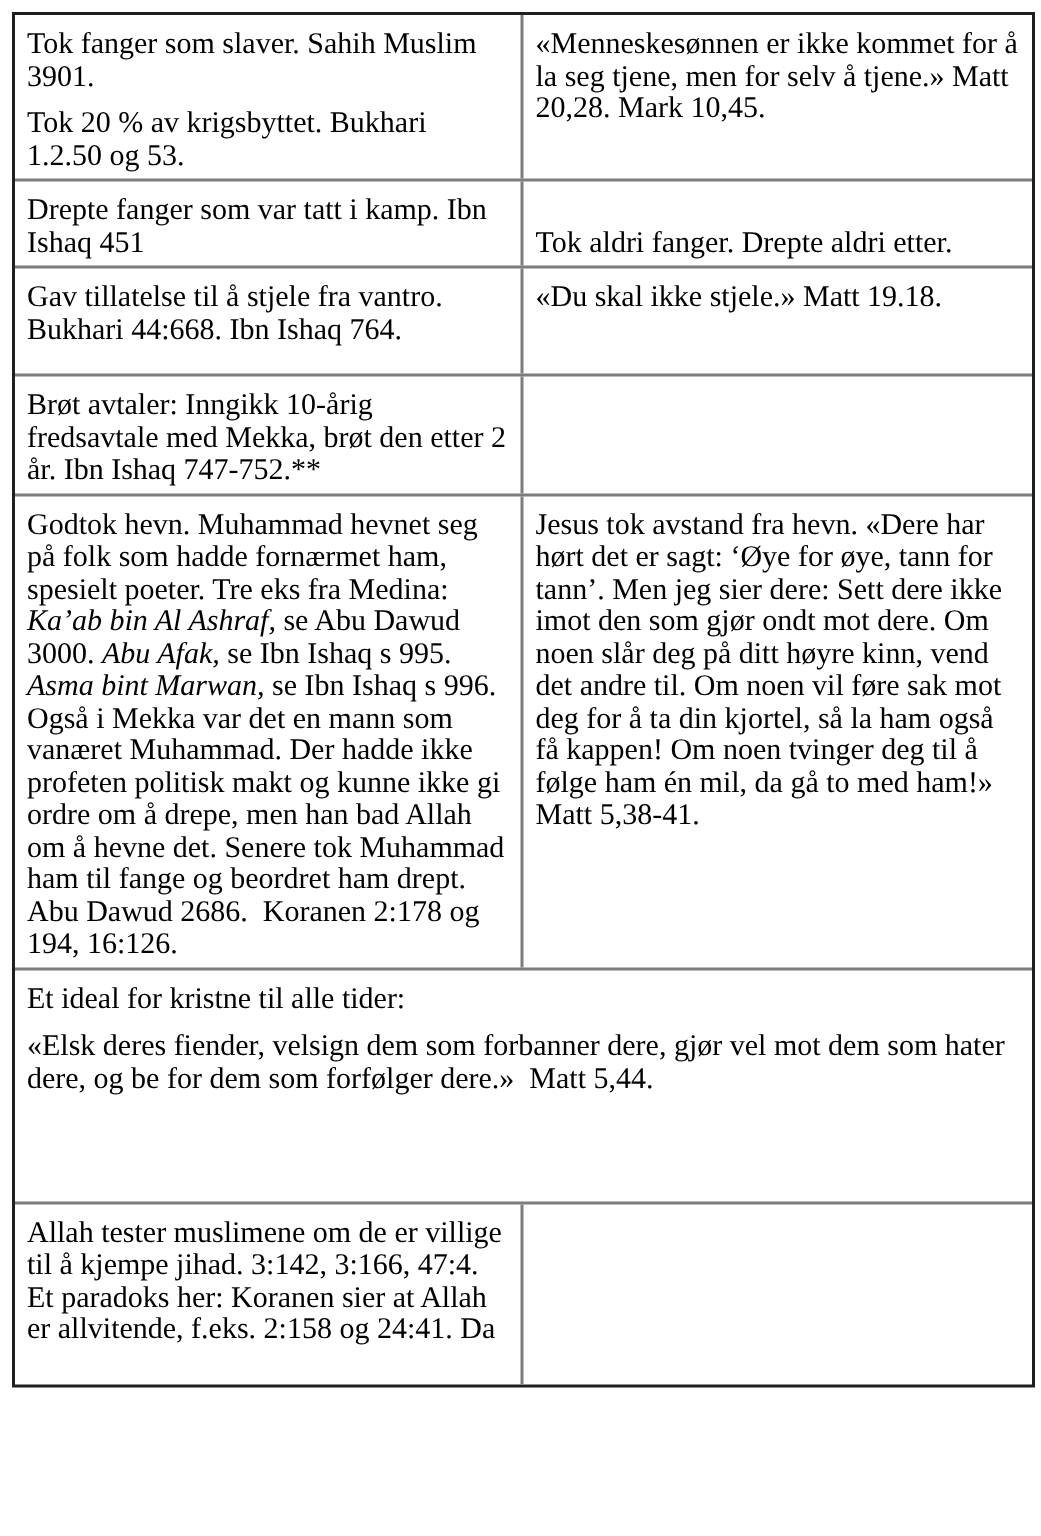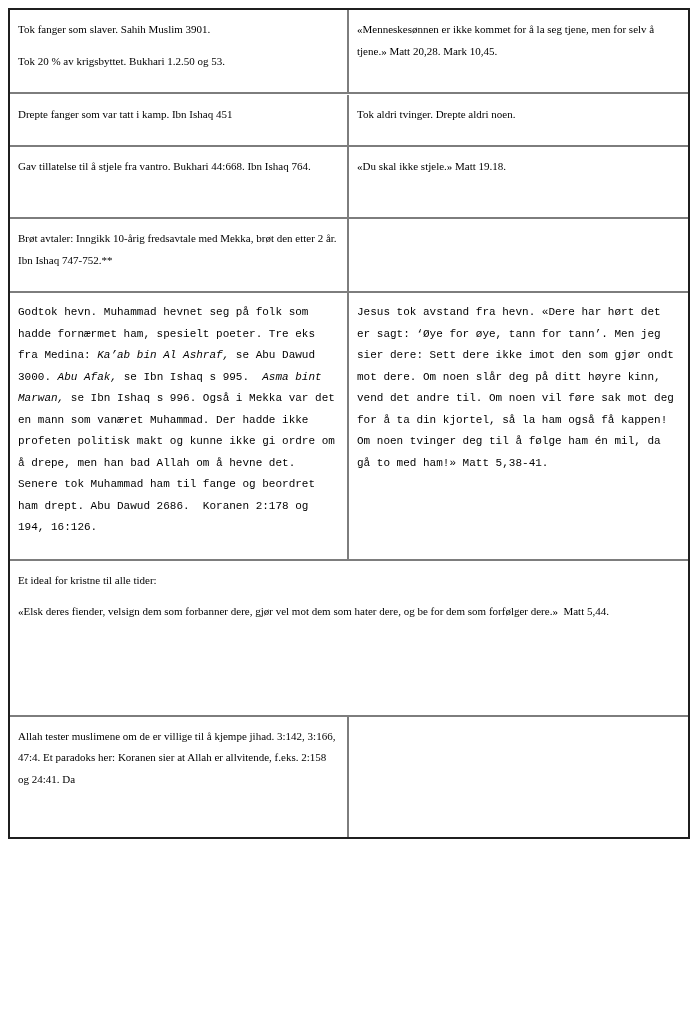--- a/index.html
+++ b/index.html
@@ -26,23 +26,23 @@
   }
   .t-row {
     display: flex;
     align-items: stretch;
   }
   .t-row + .t-row {
     border-top: 2px solid #7d7d7d;
   }
   .t-cell {
     box-sizing: border-box;
-    font-size: 11px;
+    font-size: 20px;
     line-height: 21.5px;
-    padding: 9px 8px 20px 8px;
+    padding: 9px 8px 4px 8px;
     overflow: hidden;
   }
   .t-cell.left {
     width: 339px;
     flex: none;
     border-right: 2px solid #7d7d7d;
   }
   .t-cell.right {
     flex: 1;
   }
@@ -68,38 +68,38 @@
       </div>
       <div class="t-cell right">
         <p><span>«Menneskesønnen er ikke kommet for å la seg tjene, men for selv å tjene.» Matt 20,28. Mark 10,45.</span></p>
       </div>
     </div>
     <div class="t-row" style="min-height: 51px; align-items: flex-end;">
       <div class="t-cell left">
         <p><span>Drepte fanger som var tatt i kamp. Ibn Ishaq 451</span></p>
       </div>
       <div class="t-cell right">
-        <p><span>Tok aldri tvinger. Drepte aldri noen.</span></p>
+        <p><span>Tok aldri fanger. Drepte aldri etter.</span></p>
       </div>
     </div>
     <div class="t-row" style="min-height: 70px; justify-content: space-between;">
       <div class="t-cell left">
         <p><span>Gav tillatelse til å stjele fra vantro. Bukhari 44:668. Ibn Ishaq 764.</span></p>
       </div>
       <div class="t-cell right">
         <p><span>«Du skal ikke stjele.» Matt 19.18.</span></p>
       </div>
     </div>
     <div class="t-row" style="min-height: 66px; gap: 32px;">
       <div class="t-cell left">
         <p><span>Brøt avtaler: Inngikk 10-årig fredsavtale med Mekka, brøt den etter 2 år. Ibn Ishaq 747-752.**</span></p>
       </div>
       <div class="t-cell right"></div>
     </div>
-    <div class="t-row" style="min-height: 247px; font-family: Liberation Mono, monospace;">
+    <div class="t-row" style="min-height: 247px;">
       <div class="t-cell left">
         <p><span>Godtok hevn. Muhammad hevnet seg på folk som hadde fornærmet ham, spesielt poeter. Tre eks fra Medina: </span><em>Ka’ab bin Al Ashraf,</em><span> se Abu Dawud 3000. </span><em>Abu Afak,</em><span> se Ibn Ishaq s 995.  </span><em>Asma bint Marwan,</em><span> se Ibn Ishaq s 996. Også i Mekka var det en mann som vanæret Muhammad. Der hadde ikke profeten politisk makt og kunne ikke gi ordre om å drepe, men han bad Allah om å hevne det. Senere tok Muhammad ham til fange og beordret ham drept. Abu Dawud 2686.  Koranen 2:178 og 194, 16:126.</span></p>
       </div>
       <div class="t-cell right">
         <p><span>Jesus tok avstand fra hevn. «Dere har hørt det er sagt: ‘Øye for øye, tann for tann’. Men jeg sier dere: Sett dere ikke imot den som gjør ondt mot dere. Om noen slår deg på ditt høyre kinn, vend det andre til. Om noen vil føre sak mot deg for å ta din kjortel, så la ham også få kappen! Om noen tvinger deg til å følge ham én mil, da gå to med ham!» Matt 5,38-41.</span></p>
       </div>
     </div>
     <div class="t-row" style="min-height: 154px;">
       <div class="t-cell right">
         <p><span>Et ideal for kristne til alle tider:</span></p>

